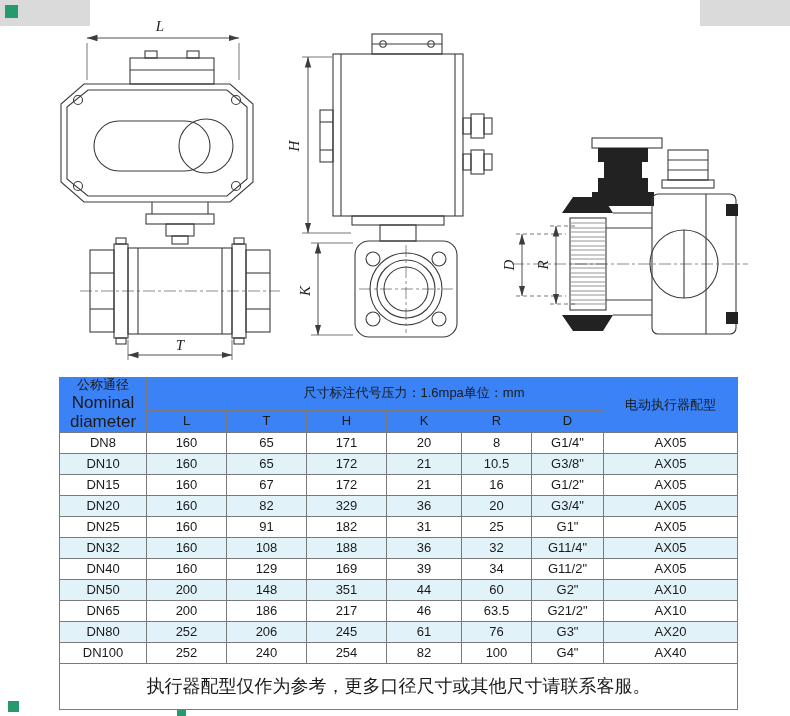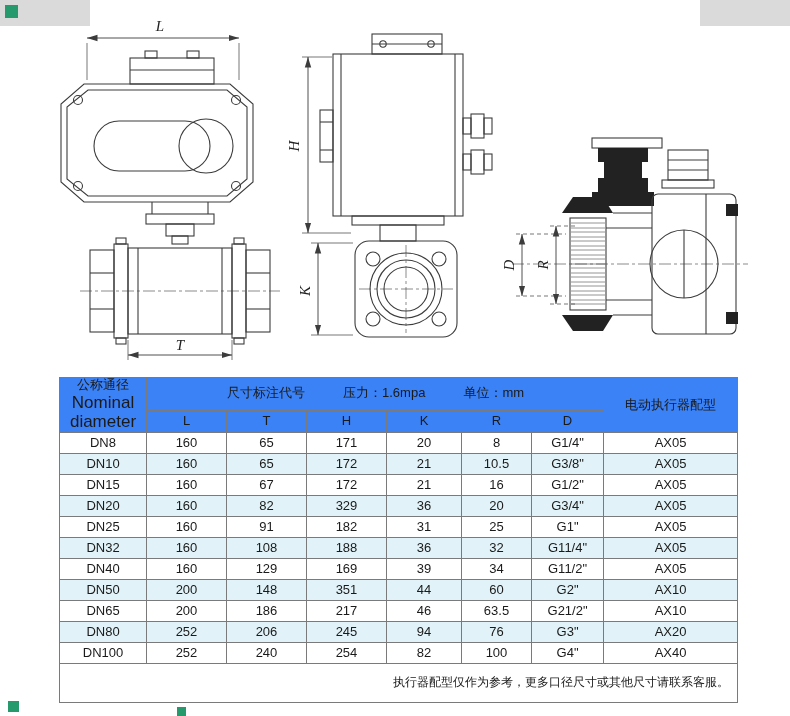--- a/index.html
+++ b/index.html
@@ -25,23 +25,23 @@
         border-collapse:collapse;table-layout:fixed;font-size:13px}
   .spec th,.spec td{border:1px solid #7a7a7a;text-align:center;vertical-align:middle;
         font-weight:normal;padding:0 2px;line-height:1.15;overflow:hidden;white-space:nowrap}
   .spec thead th{background:#3b82f6}
   .spec thead tr.h1 th{height:32px}
   .spec thead tr.h2 th{height:22px}
   .spec th.diam{height:54px}
   .spec th.diam .en{font-size:17px}
   .spec tbody td{height:21px;background:#fff}
   .spec tbody tr:nth-child(even) td{background:#e1f3f8}
-  .spec tfoot td{height:28px;text-align:right;padding:12px 8px;font-size:12px;background:#fff}
-  .sizerow{display:flex;align-items:center;justify-content:flex-start;
-           padding-left:78px;gap:38px}
+  .spec tfoot td{height:28px;text-align:center;padding:12px 8px;font-size:18px;background:#fff}
+  .sizerow{display:flex;align-items:center;justify-content:center;
+           padding-left:78px;}
 </style>
 </head>
 <body>
 
 <div class="corner l"></div>
 <div class="corner r"></div>
 <span class="wm wm-tl"></span>
 <span class="wm wm-bl"></span>
 <span class="wm wm-bc"></span>
 
@@ -335,21 +335,21 @@
         <td>46</td>
         <td>63.5</td>
         <td>G21/2"</td>
         <td>AX10</td>
       </tr>
     <tr>
         <td>DN80</td>
         <td>252</td>
         <td>206</td>
         <td>245</td>
-        <td>94</td>
+        <td>61</td>
         <td>76</td>
         <td>G3"</td>
         <td>AX20</td>
       </tr>
     <tr>
         <td>DN100</td>
         <td>252</td>
         <td>240</td>
         <td>254</td>
         <td>82</td>

